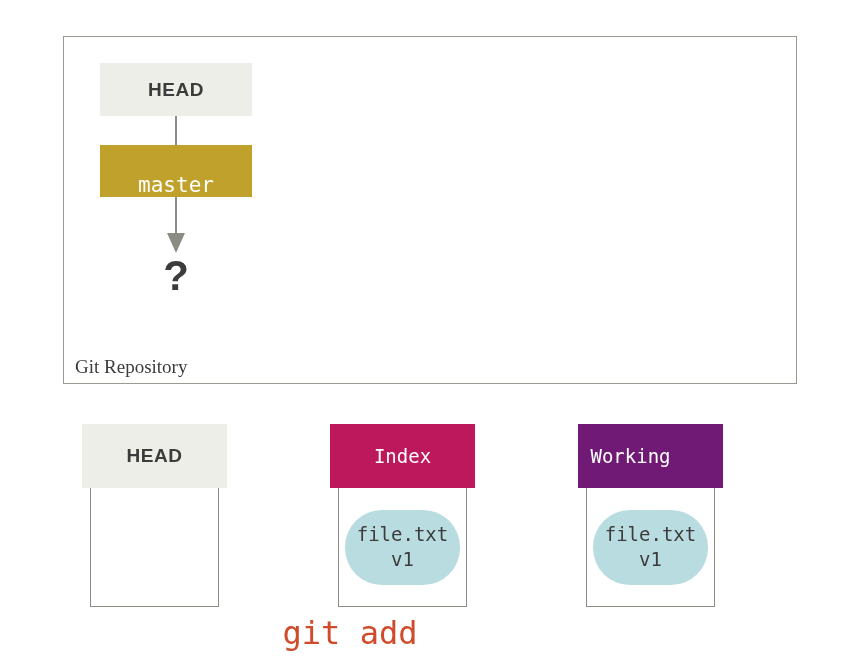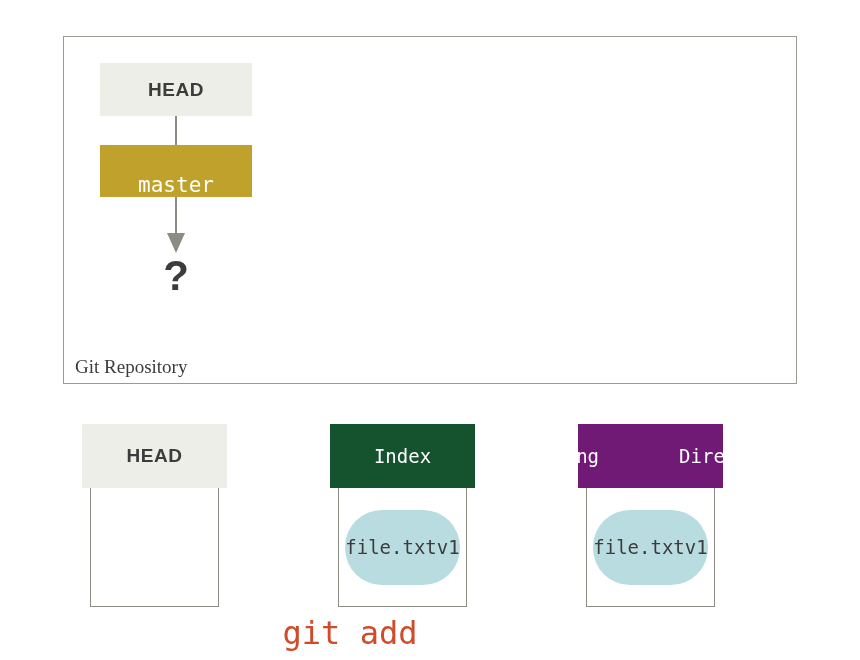--- a/index.html
+++ b/index.html
@@ -132,21 +132,21 @@
     color: #ffffff;
   }
   .col-header.light {
     background: #eeeee8;
     color: #3c3c3c;
     font-family: "Liberation Sans", sans-serif;
     font-weight: bold;
     font-size: 19px;
     letter-spacing: 0.5px;
   }
-  .col-header.teal  { background: #14532d; }
+  .col-header.teal  { background: #be185d; }
   .col-header.red   { background: #701a75; gap: 40px; }
 
   .col-body {
     position: absolute;
     top: 64px;
     left: 8px;
     width: 129px;
     height: 119px;
     border-left: 1px solid #8c8c85;
     border-right: 1px solid #8c8c85;
@@ -157,20 +157,21 @@
     align-items: center;
     justify-content: center;
   }
 
   .blob {
     width: 115px;
     height: 75px;
     background: #b9dce0;
     border-radius: 37px;
     display: flex;
+    flex-direction: column;
     align-items: center;
     justify-content: center;
     font-family: "DejaVu Sans Mono", "Liberation Mono", monospace;
     font-size: 19px;
     line-height: 25px;
     color: #3c3c3c;
     box-sizing: border-box;
   }
 
   #col-head    { left: 82px; }
@@ -230,21 +231,20 @@
       <span>file.txt</span>
       <span>v1</span>
     </div>
   </div>
 </div>
 
 <div class="col" id="col-working">
   <div class="col-header red">
     <span>Working</span>
       <br>
-    <span>Directory</span>
   </div>
   <div class="col-body">
     <div class="blob">
       <span>file.txt</span>
       <span>v1</span>
     </div>
   </div>
 </div>
 
 <div id="caption">git add</div>

